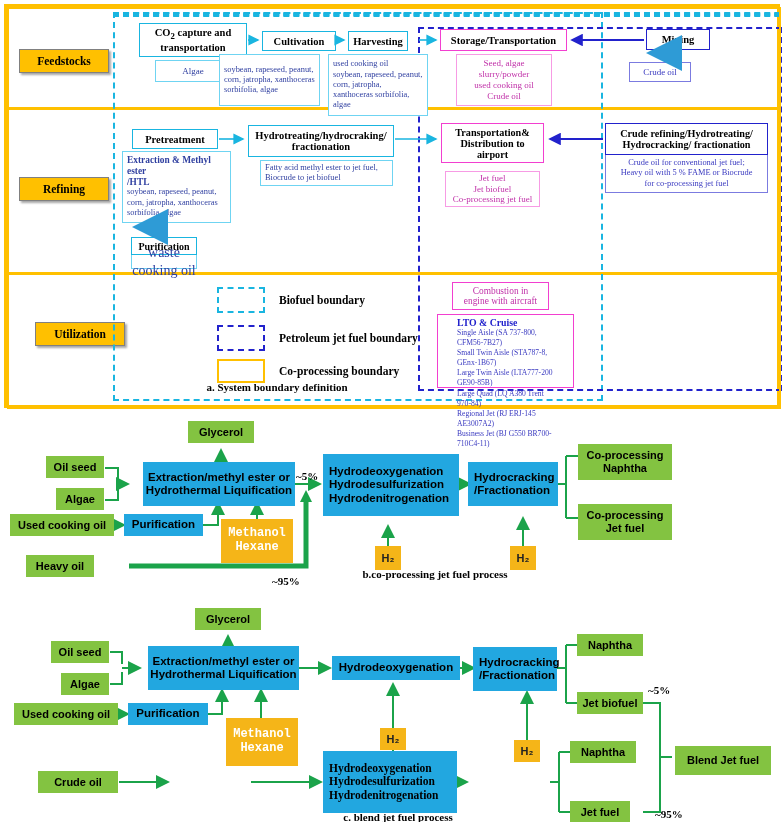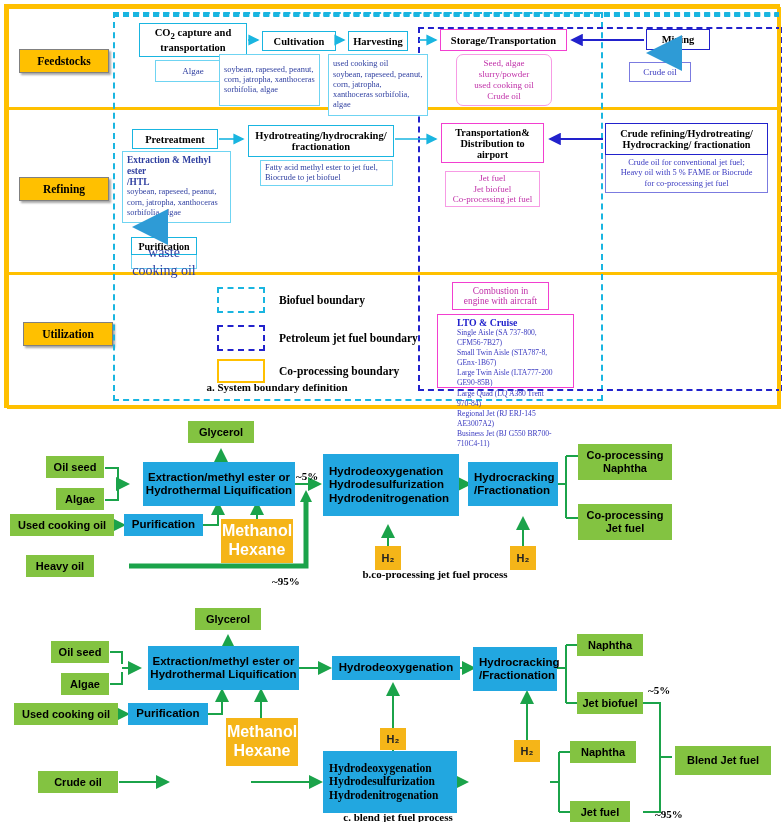--- a/index.html
+++ b/index.html
@@ -47,39 +47,39 @@
 
   
   .fbox{position:absolute;box-sizing:border-box;display:flex;align-items:center;
         justify-content:center;text-align:center;line-height:1.16;}
   .fgreen{background:#83C341;color:#000;font-family:"Liberation Sans",sans-serif;
           font-weight:bold;font-size:11px;}
   .fblue{background:#22A7E0;color:#000;font-family:"Liberation Sans",sans-serif;
          font-weight:bold;font-size:11.5px;}
   .fblue-serif{background:#22A7E0;color:#000;font-family:"Liberation Serif",serif;
          font-weight:bold;font-size:11.5px;}
-  .forange{background:#F5B518;color:#fff;font-family:Liberation Sans, sans-serif;
-           font-weight:bold;font-size:16px;}
+  .forange{background:#F5B518;color:#fff;font-family:Liberation Mono, monospace;
+           font-weight:bold;font-size:12px;}
   .forange-d{background:#F5B518;color:#222;font-family:"Liberation Sans",sans-serif;
            font-weight:bold;font-size:11px;}
   .pct{position:absolute;font-family:"Liberation Serif",serif;font-weight:bold;
        font-size:11px;color:#000;}
   .lfal{justify-content:flex-start;text-align:left;padding-left:6px;}
 </style>
 </head>
 <body>
 
 <div class="abs" id="panel-a">
 
   <div class="row-div" style="top:100px;"></div>
   <div class="row-div" style="top:265px;"></div>
 
   <div class="rowlabel" style="left:12px;top:42px;width:88px;height:22px;">Feedstocks</div>
   <div class="rowlabel" style="left:12px;top:170px;width:88px;height:22px;">Refining</div>
-  <div class="rowlabel" style="left:16px;top:315px;width:88px;height:22px;">Utilization</div>
+  <div class="rowlabel" style="left:28px;top:315px;width:88px;height:22px;">Utilization</div>
 
   <div class="bnd bnd-bio" style="left:106px;top:6px;width:1064px;height:0;"></div>
 
   <div class="bnd bnd-bio" style="left:106px;top:5px;width:1064px;height:0;"></div>
 
   <div class="bnd bnd-bio" style="left:106px;top:5px;width:0;height:0;"></div>
 
   <div class="bnd bnd-bio" style="left:106px;top:5px;width:486px;height:385px;"></div>
   <div class="bnd bnd-pet" style="left:411px;top:20px;width:360px;height:360px;"></div>
   <div class="bnd bnd-cop" style="left:0px;top:0px;width:770px;height:398px;"></div>
@@ -93,21 +93,21 @@
   <div class="dbox cy" style="left:148px;top:53px;width:76px;height:22px;font-size:9px;">Algae</div>
 
   <div class="pbox cy" style="left:255px;top:24px;width:74px;height:20px;font-size:10.5px;">Cultivation</div>
   <div class="dbox cy lf" style="left:212px;top:47px;width:101px;height:52px;font-size:8.4px;padding:3px 4px;">soybean, rapeseed, peanut, corn, jatropha, xanthoceras sorbifolia, algae</div>
 
   <div class="pbox cy" style="left:341px;top:24px;width:60px;height:20px;font-size:10.5px;">Harvesting</div>
   <div class="dbox cy lf" style="left:321px;top:47px;width:100px;height:62px;font-size:8.4px;padding:3px 4px;white-space:pre-line;">used cooking oil
 soybean, rapeseed, peanut, corn, jatropha, xanthoceras sorbifolia, algae</div>
 
   <div class="pbox mg" style="left:433px;top:22px;width:127px;height:22px;font-size:10.5px;">Storage/Transportation</div>
-  <div class="dbox mg" style="left:449px;top:47px;width:96px;height:52px;font-size:9px;white-space:pre-line;border-radius:7px;">Seed, algae
+  <div class="dbox mg" style="left:449px;top:47px;width:96px;height:52px;font-size:9px;white-space:pre-line;">Seed, algae
 slurry/powder
 used cooking oil
 Crude oil</div>
 
   <div class="pbox bl" style="left:639px;top:22px;width:64px;height:21px;font-size:10.5px;">Mining</div>
   <div class="dbox bl" style="left:622px;top:55px;width:62px;height:20px;font-size:9px;">Crude oil</div>
 
   <div class="pbox cy" style="left:125px;top:122px;width:86px;height:20px;font-size:10.5px;">Pretreatment</div>
   <div class="dbox cy lf" style="left:115px;top:144px;width:109px;height:72px;font-size:8.4px;padding:3px 4px;
               flex-direction:column;align-items:flex-start;justify-content:flex-start;">

